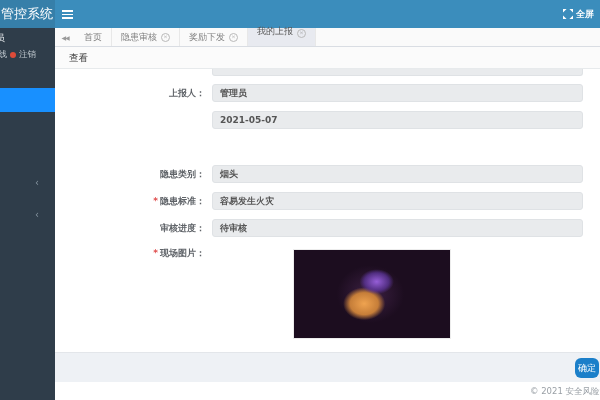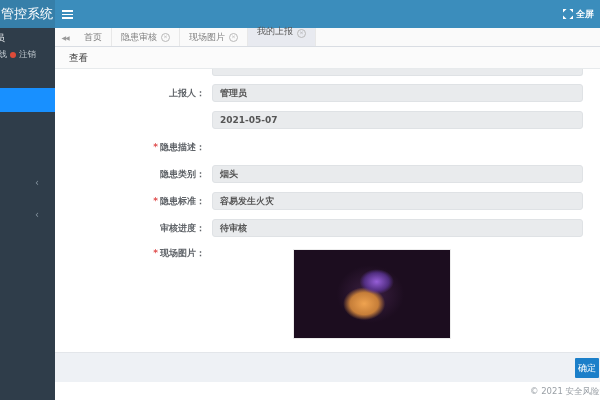--- a/index.html
+++ b/index.html
@@ -79,21 +79,21 @@
       radial-gradient(42px 36px at 49% 50%, rgba(95,52,105,.5), rgba(40,20,50,0) 80%),
       #1c0d1f;
   }
   
   .footer-bar {
     position:absolute; left:55px; top:352px; width:545px; height:30px;
     background:#eef1f5; border-top:1px solid #e3e6ea; overflow:hidden;
   }
   .confirm-btn {
     position:absolute; right:1px; top:5px; height:20px; padding:0 3px; min-width:22px;
-    background:#1b7fc9; color:#fff; font-size:9px; border:none; border-radius:1px; cursor:pointer;
+    background:#1b7fc9; color:#fff; font-size:9px; border:none; border-radius:6px; cursor:pointer;
     font-family:inherit;
   }
   .copyright {
     position:absolute; left:530px; top:386px; font-size:8.5px; color:#9aa0a6; white-space:nowrap;
   }
 </style>
 </head>
 <body>
 
 <div class="navbar">
@@ -130,21 +130,21 @@
     <span>◀◀</span>
   </div>
   <div class="tab">
     <span>首页</span>
   </div>
   <div class="tab">
     <span>隐患审核</span>
     <span class="tab-close">×</span>
   </div>
   <div class="tab">
-    <span>现场图片</span>
+    <span>奖励下发</span>
     <span class="tab-close">×</span>
   </div>
   <div class="tab active">
     <span>我的上报</span>
     <span class="tab-close">×</span>
   </div>
 </div>
 
 <div class="panel-header">查看</div>
 
@@ -152,21 +152,20 @@
   <div class="input-clipped"></div>
 
   <div class="frow r0">
     <div class="flabel"><span class="star"></span><span>上报人：</span></div>
     <div class="fvalue">管理员</div>
   </div>
   <div class="frow r1">
     <div class="fvalue">2021-05-07</div>
   </div>
   <div class="frow r2">
-    <div class="flabel"><span class="star">*</span><span>隐患描述：</span></div>
   </div>
   <div class="frow r4">
     <div class="flabel"><span class="star">*</span><span>隐患标准：</span></div>
     <div class="fvalue">容易发生火灾</div>
   </div>
   <div class="frow r3">
     <div class="flabel"><span class="star"></span><span>隐患类别：</span></div>
     <div class="fvalue">烟头</div>
   </div>
   <div class="frow r5">

